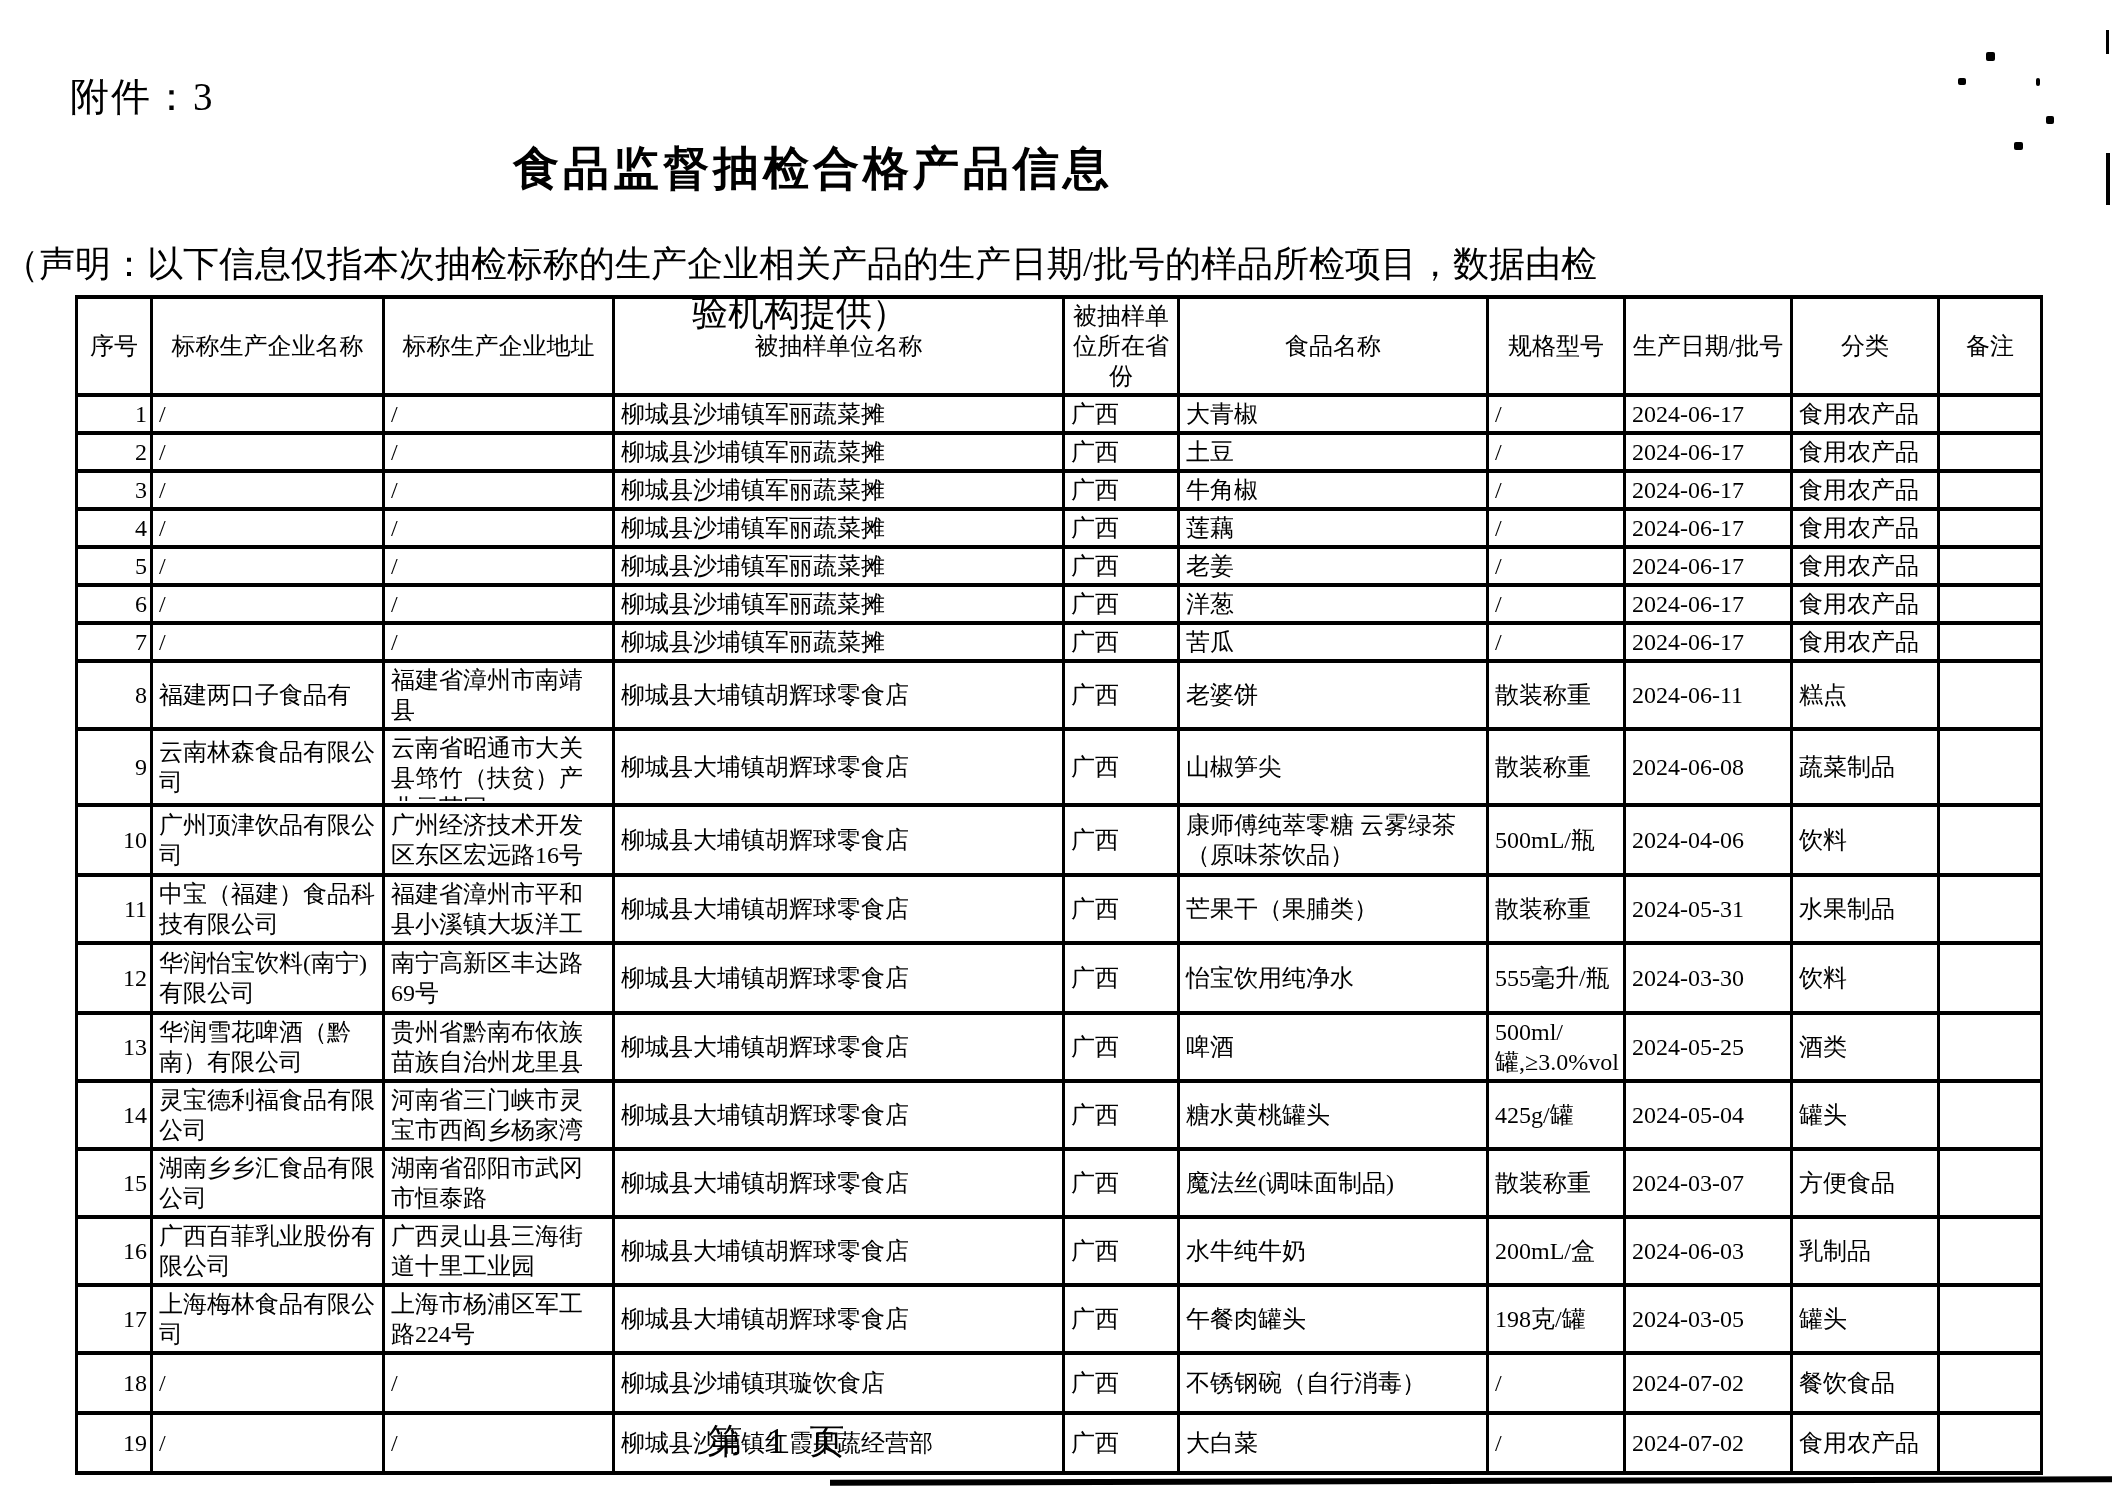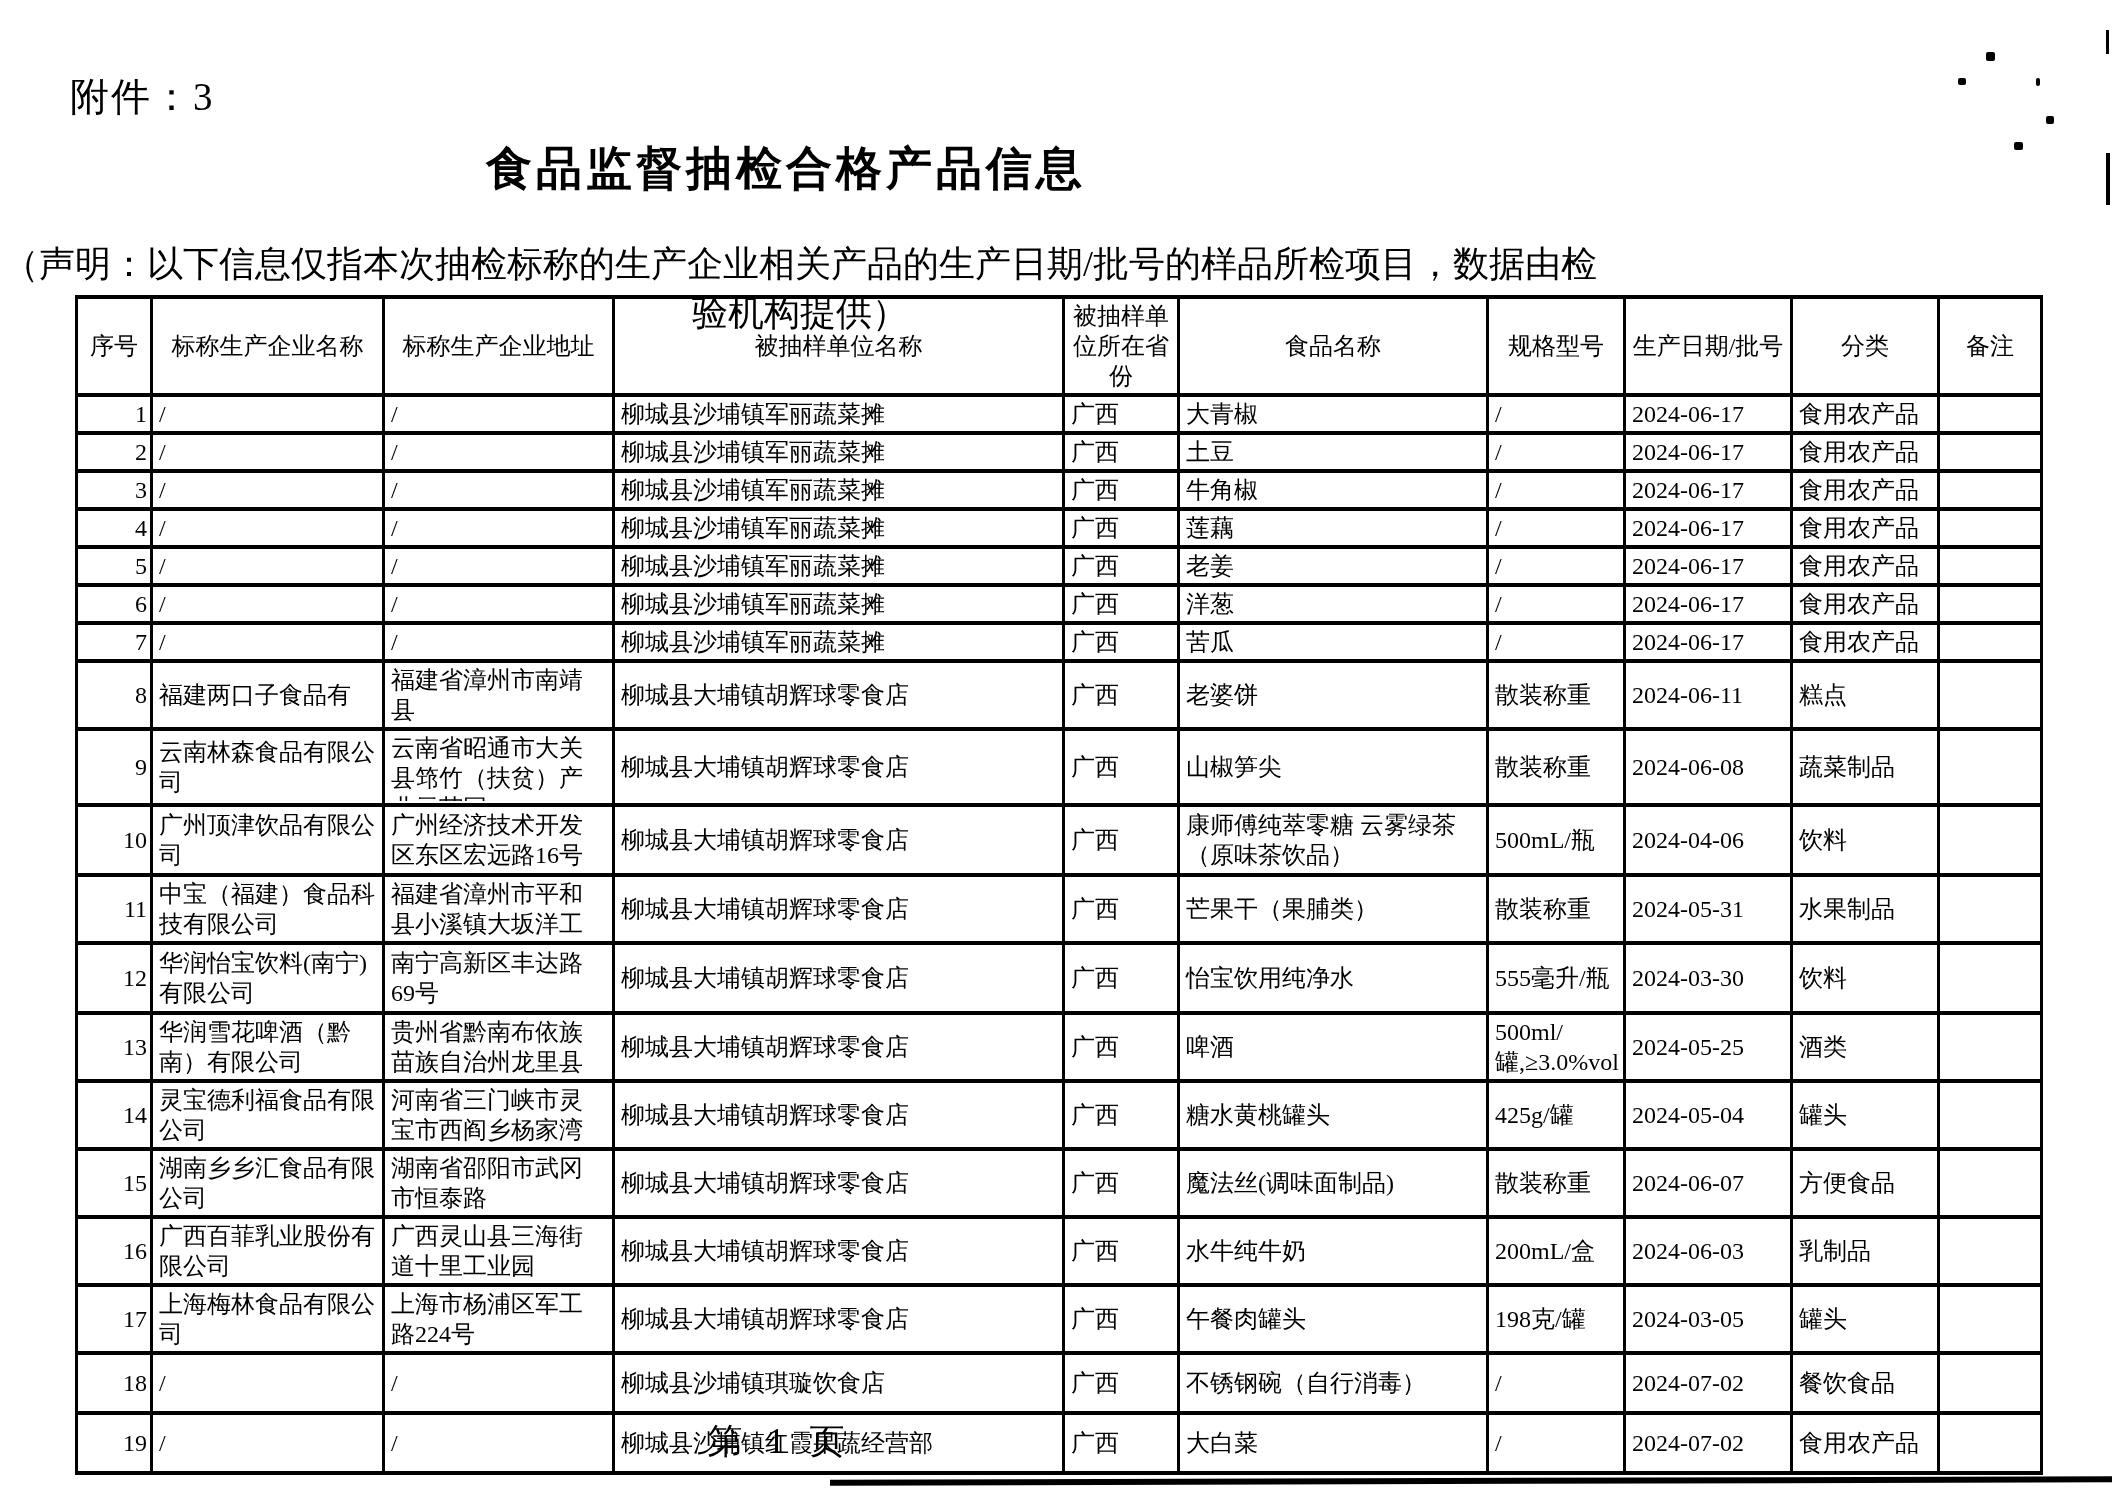--- a/index.html
+++ b/index.html
@@ -6,22 +6,22 @@
   body{
     width:2112px;height:1495px;background:#ffffff;color:#000;
     font-family:"Liberation Serif","DejaVu Serif",serif;
     position:relative;overflow:hidden;
   }
   .attachment{
     position:absolute;left:70px;top:70px;
     font-size:39px;letter-spacing:2px;
   }
   .title{
-    position:absolute;left:6px;top:138px;width:1560px;
-    text-align:center;font-size:46px;font-weight:700;letter-spacing:4px;
+    position:absolute;left:0;top:138px;width:1560px;
+    text-align:center;font-size:46px;font-weight:700;letter-spacing:4px;padding-left:33px;
   }
   .disclaimer{
     position:absolute;left:0;top:240px;width:1600px;
     text-align:center;font-size:36px;
   }
   .table-wrap{position:absolute;left:75px;top:295px;}
   table{
     border-collapse:collapse;table-layout:fixed;width:1965px;
   }
   th,td{
@@ -554,21 +554,21 @@
           <td>
             <div class="cell-inner">广西</div>
           </td>
           <td>
             <div class="cell-inner">魔法丝(调味面制品)</div>
           </td>
           <td>
             <div class="cell-inner">散装称重</div>
           </td>
           <td>
-            <div class="cell-inner">2024-06-07</div>
+            <div class="cell-inner">2024-03-07</div>
           </td>
           <td>
             <div class="cell-inner">方便食品</div>
           </td>
           <td>
             <div class="cell-inner"></div>
           </td>
         </tr>
         <tr style="height: 63px;">
           <td>

